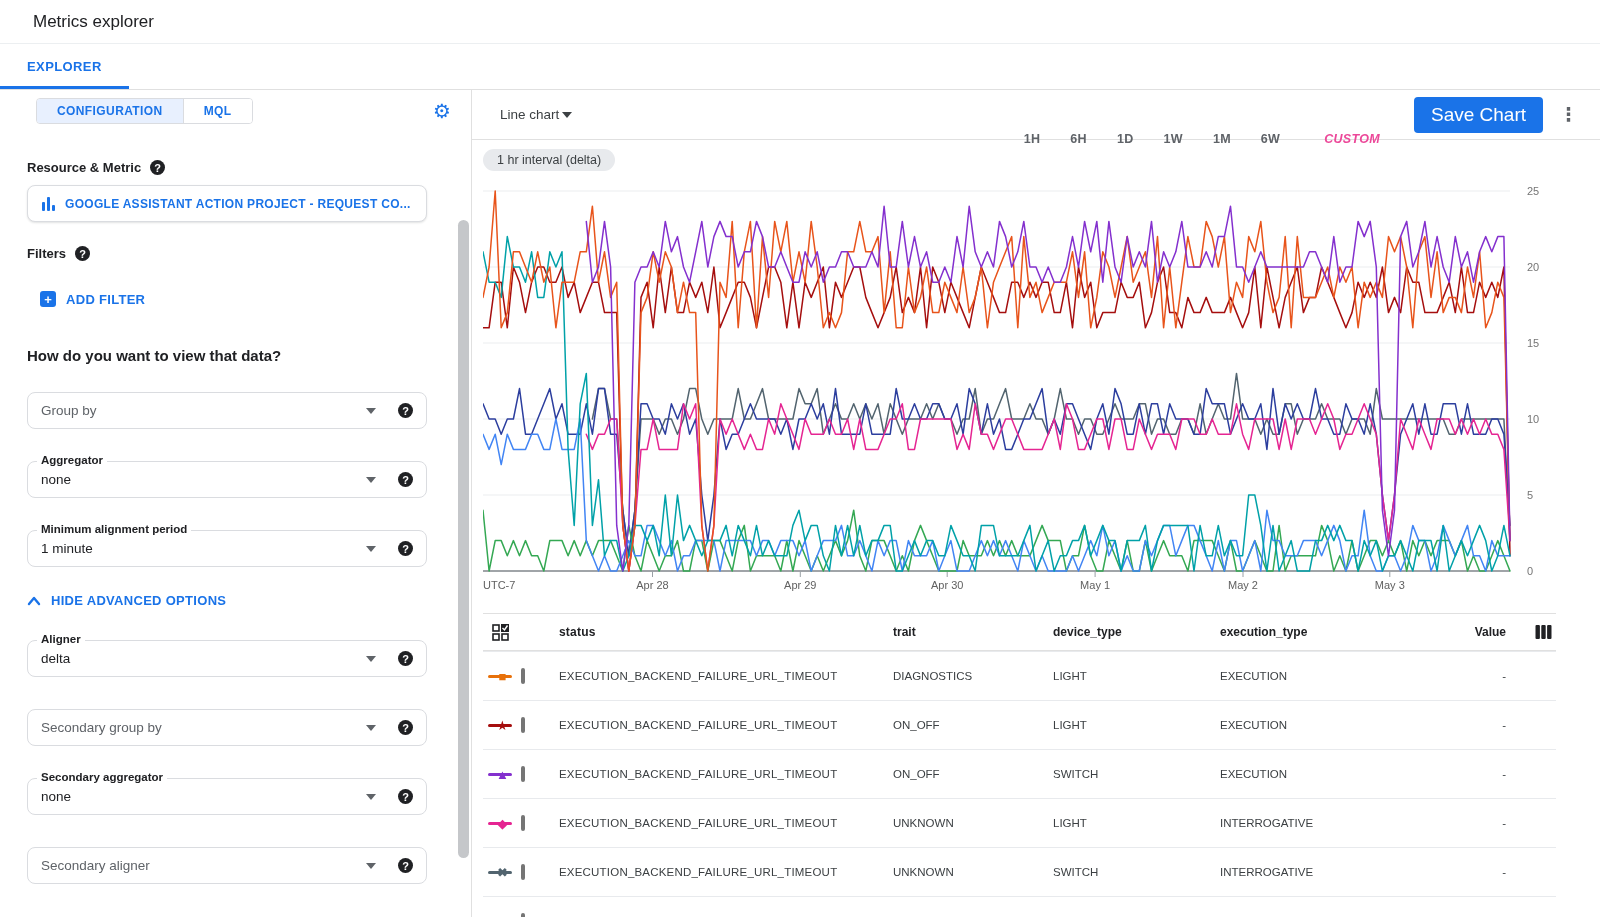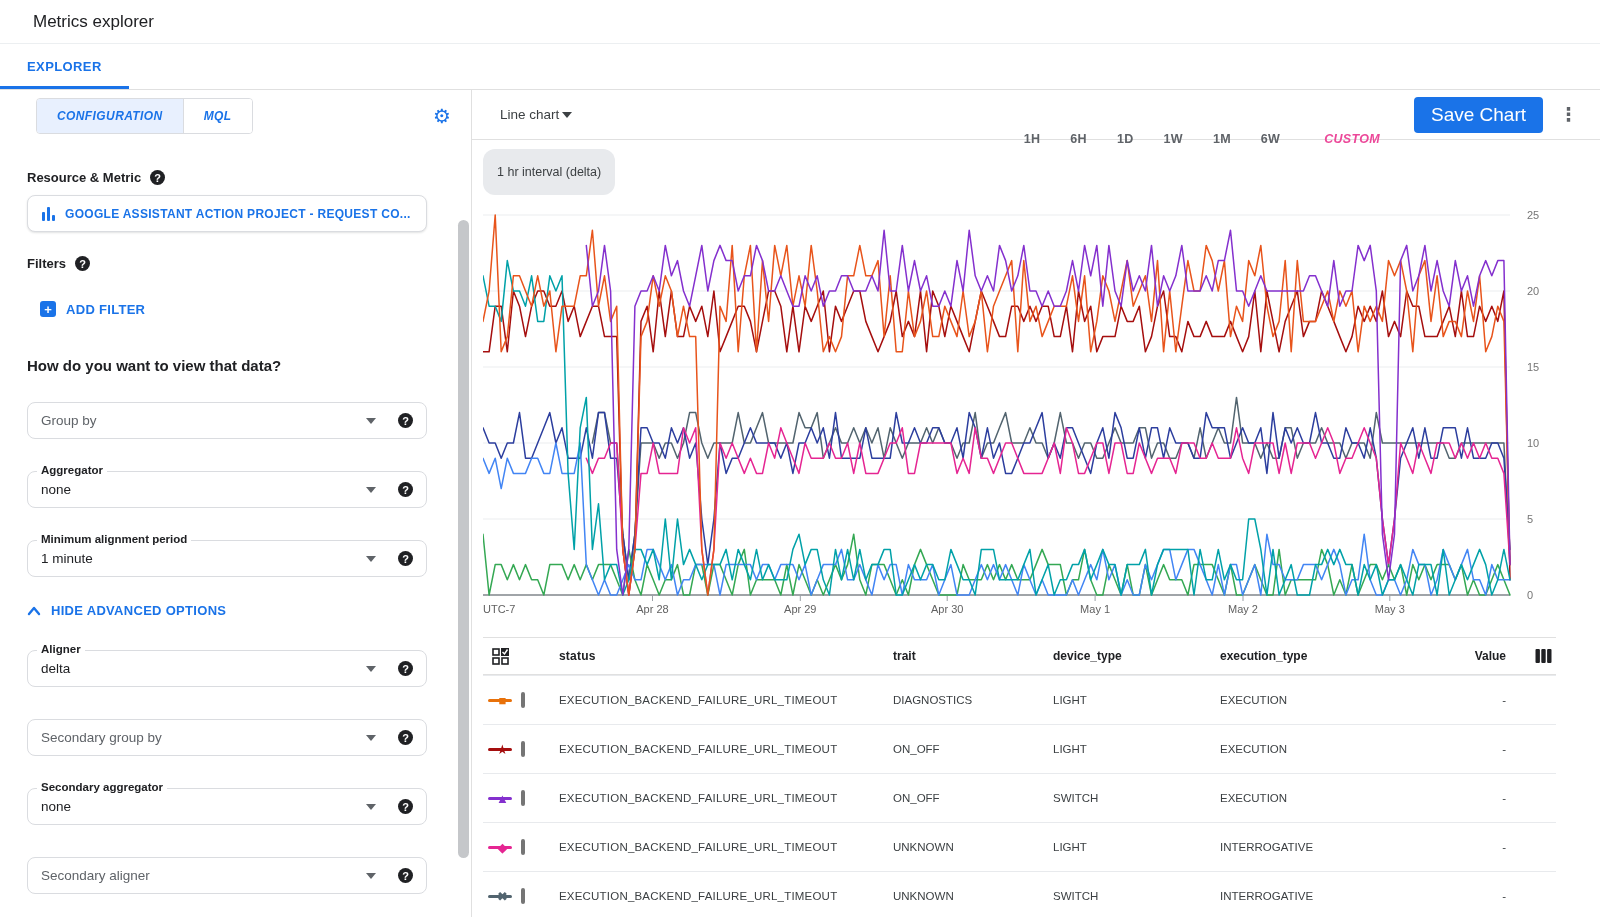--- a/index.html
+++ b/index.html
@@ -15,21 +15,21 @@
     font-weight:bold; letter-spacing:.4px; color:#5f6368; cursor:pointer; position:relative; }
   .tab.active { color:#1a73e8; }
   .tab.active::after { content:""; position:absolute; left:0; right:0; bottom:0; height:3px; background:#1a73e8; }
 
   .content { flex:1; display:flex; min-height:0; }
 
   
   .left { width:472px; border-right:1px solid #e0e0e0; position:relative; overflow:hidden; flex-shrink:0; }
   .left-scrollbar { position:absolute; top:130px; right:2px; width:11px; height:638px; background:#c5c7ca; border-radius:6px; }
   .left-toolbar { display:flex; align-items:center; justify-content:space-between; padding:8px 20px 0 36px; }
-  .segmented { display:flex; border:1px solid #dadce0; border-radius:4px; overflow:hidden; height:36px;font-style:italic; }
+  .segmented { display:flex; border:1px solid #dadce0; border-radius:4px; overflow:hidden; height:26px; }
   .seg { display:flex; align-items:center; padding:0 20px; font-size:12px; font-weight:bold; letter-spacing:.4px;
     color:#1a73e8; background:#fff; cursor:pointer; }
   .seg.selected { background:#e8f0fe; }
   .seg + .seg { border-left:1px solid #dadce0; }
   .gear { font-size:20px; color:#1a73e8; cursor:pointer; line-height:1; }
 
   .left-body { padding:0 44px 0 27px; }
   .section-label { display:flex; align-items:center; gap:9px; font-size:13px; font-weight:bold; color:#202124; }
   .help { width:15px; height:15px; border-radius:50%; background:#202124; color:#fff; font-size:11px; font-weight:bold;
     display:inline-flex; align-items:center; justify-content:center; flex-shrink:0; }
@@ -63,21 +63,21 @@
   .chart-type { display:flex; align-items:center; gap:3px; font-size:13.5px; color:#3c4043; cursor:pointer; }
   .chart-type .caret { width:0; height:0; border-left:5px solid transparent; border-right:5px solid transparent; border-top:6px solid #3c4043; }
   .ranges { margin-left:auto; display:flex; align-items:center; gap:30px;margin-top:48px; }
   .range-btn { font-size:12.5px; font-weight:bold; letter-spacing:.3px; color:#5f6368; cursor:pointer; }
   .range-btn.custom { color:#ec4899; margin-left:14px;font-style:italic; }
   .save-btn { margin-left:34px; height:36px; padding:0 17px; background:#1a73e8; color:#fff; border:none; border-radius:4px;
     font-size:19px; font-family:inherit; cursor:pointer; }
   .dots { margin-left:16px; font-size:19px; color:#5f6368; cursor:pointer; font-weight:bold; }
 
   .chart-area { padding:9px 0 0 11px; }
-  .interval-pill { display:inline-block; background:#e8eaed; border-radius:12px; padding:16px 14px; font-size:12.5px; color:#3c4043; }
+  .interval-pill { display:inline-block; background:#e8eaed; border-radius:12px; padding:4px 14px; font-size:12.5px; color:#3c4043; }
   .chart-svg { display:block; margin-top:8px; }
 
   .legend-table { margin:18px 44px 0 11px; width:1073px; font-size:11.5px; color:#3c4043; }
   .lrow { display:grid; grid-template-columns:38px 32px 1fr 160px 167px 200px 90px 46px; align-items:center; height:49px;
     border-top:1px solid #e8eaed; }
   .lrow.lheader { height:38px; font-size:12px; font-weight:bold; color:#202124; border-top:1px solid #e0e0e0; border-bottom:1px solid #e0e0e0; }
   .lrow .cell-val { text-align:right; padding-right:4px; }
   .lrow .cell-icon { display:flex; justify-content:flex-end; padding-right:4px; }
   .checkbox { width:18px; height:18px; border:2px solid #757575; border-radius:2px; background:#fff; cursor:pointer; }
   .marker { position:relative; width:24px; height:16px; margin-left:5px; }

